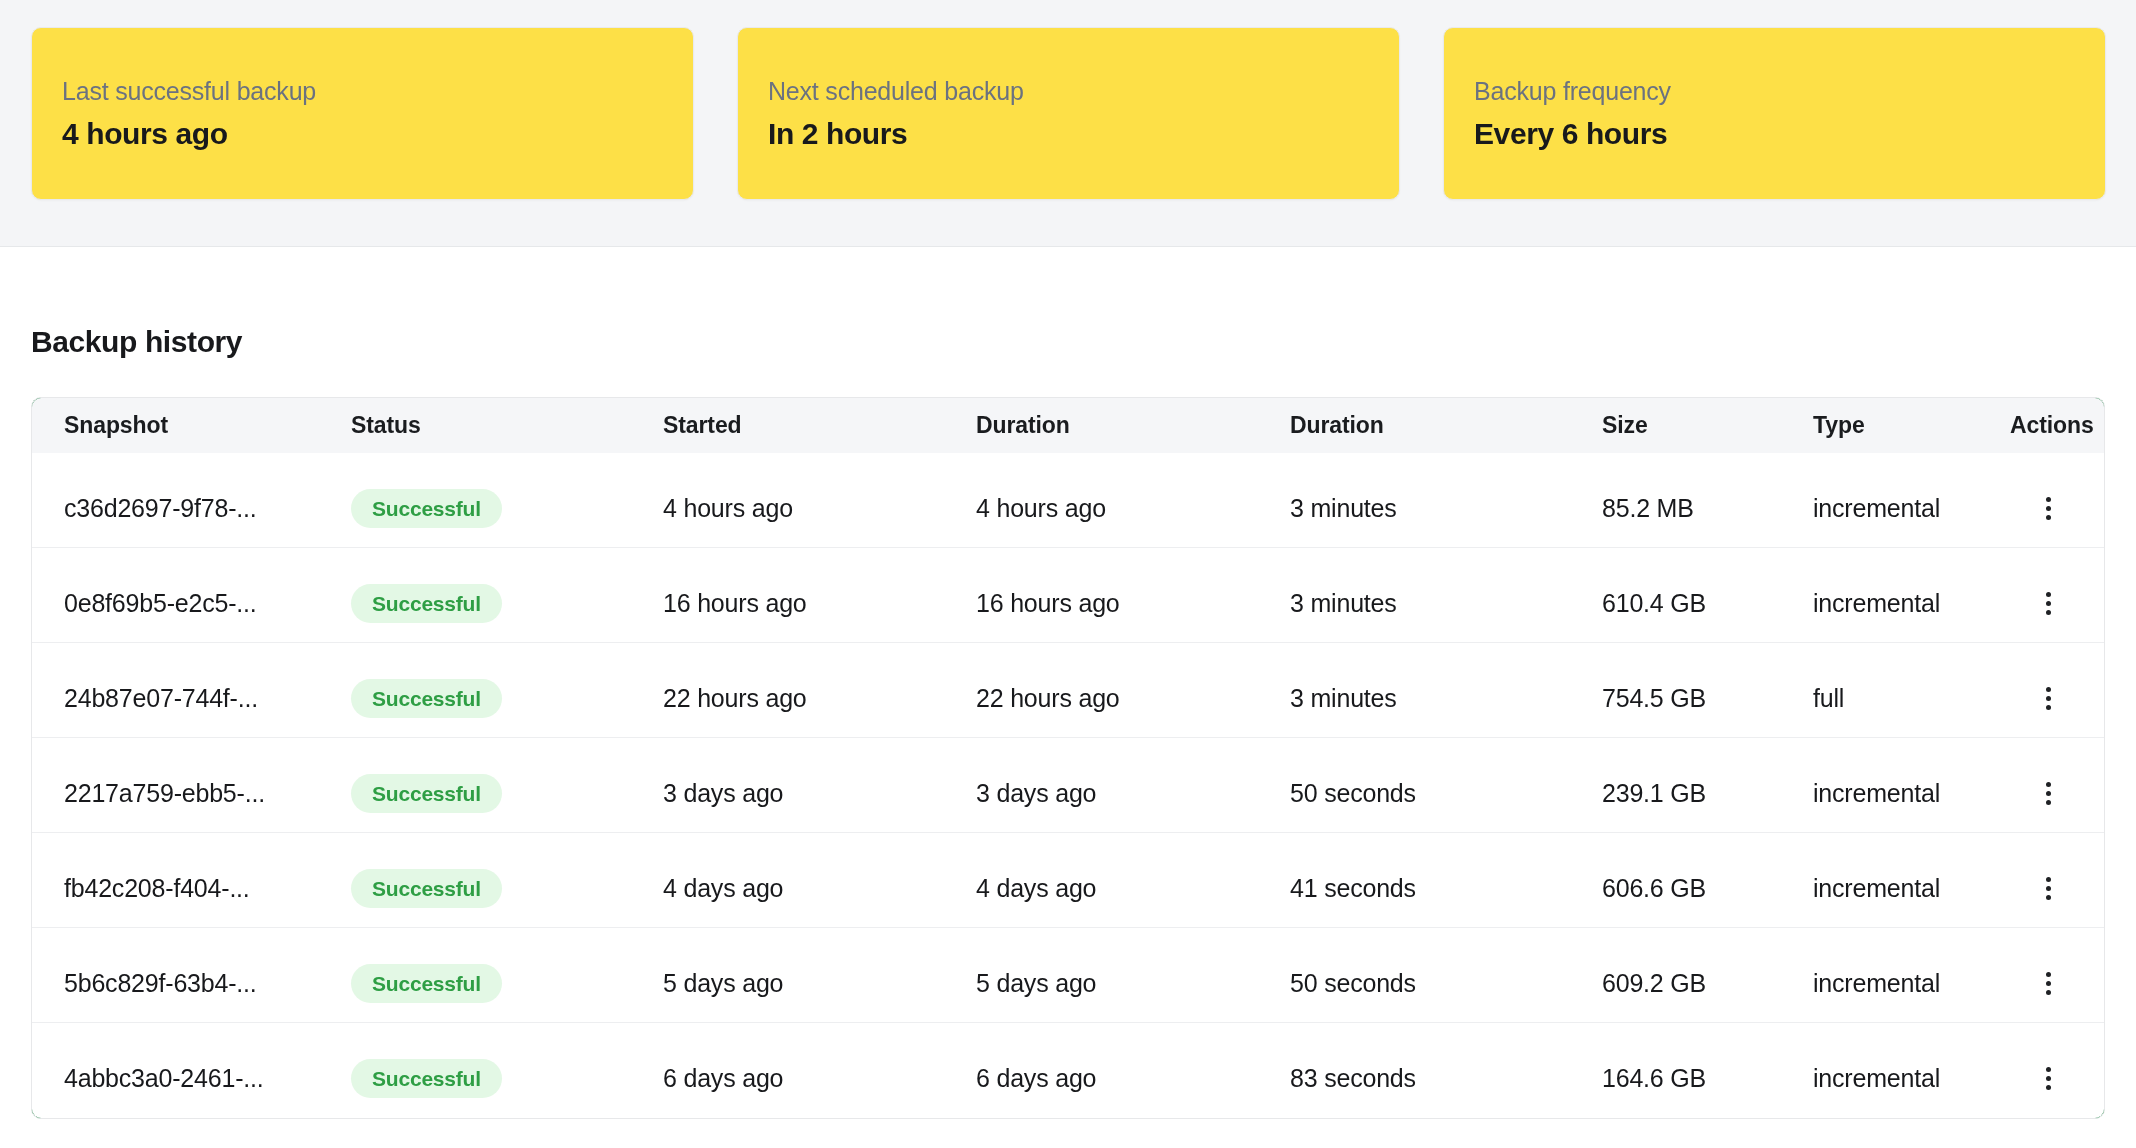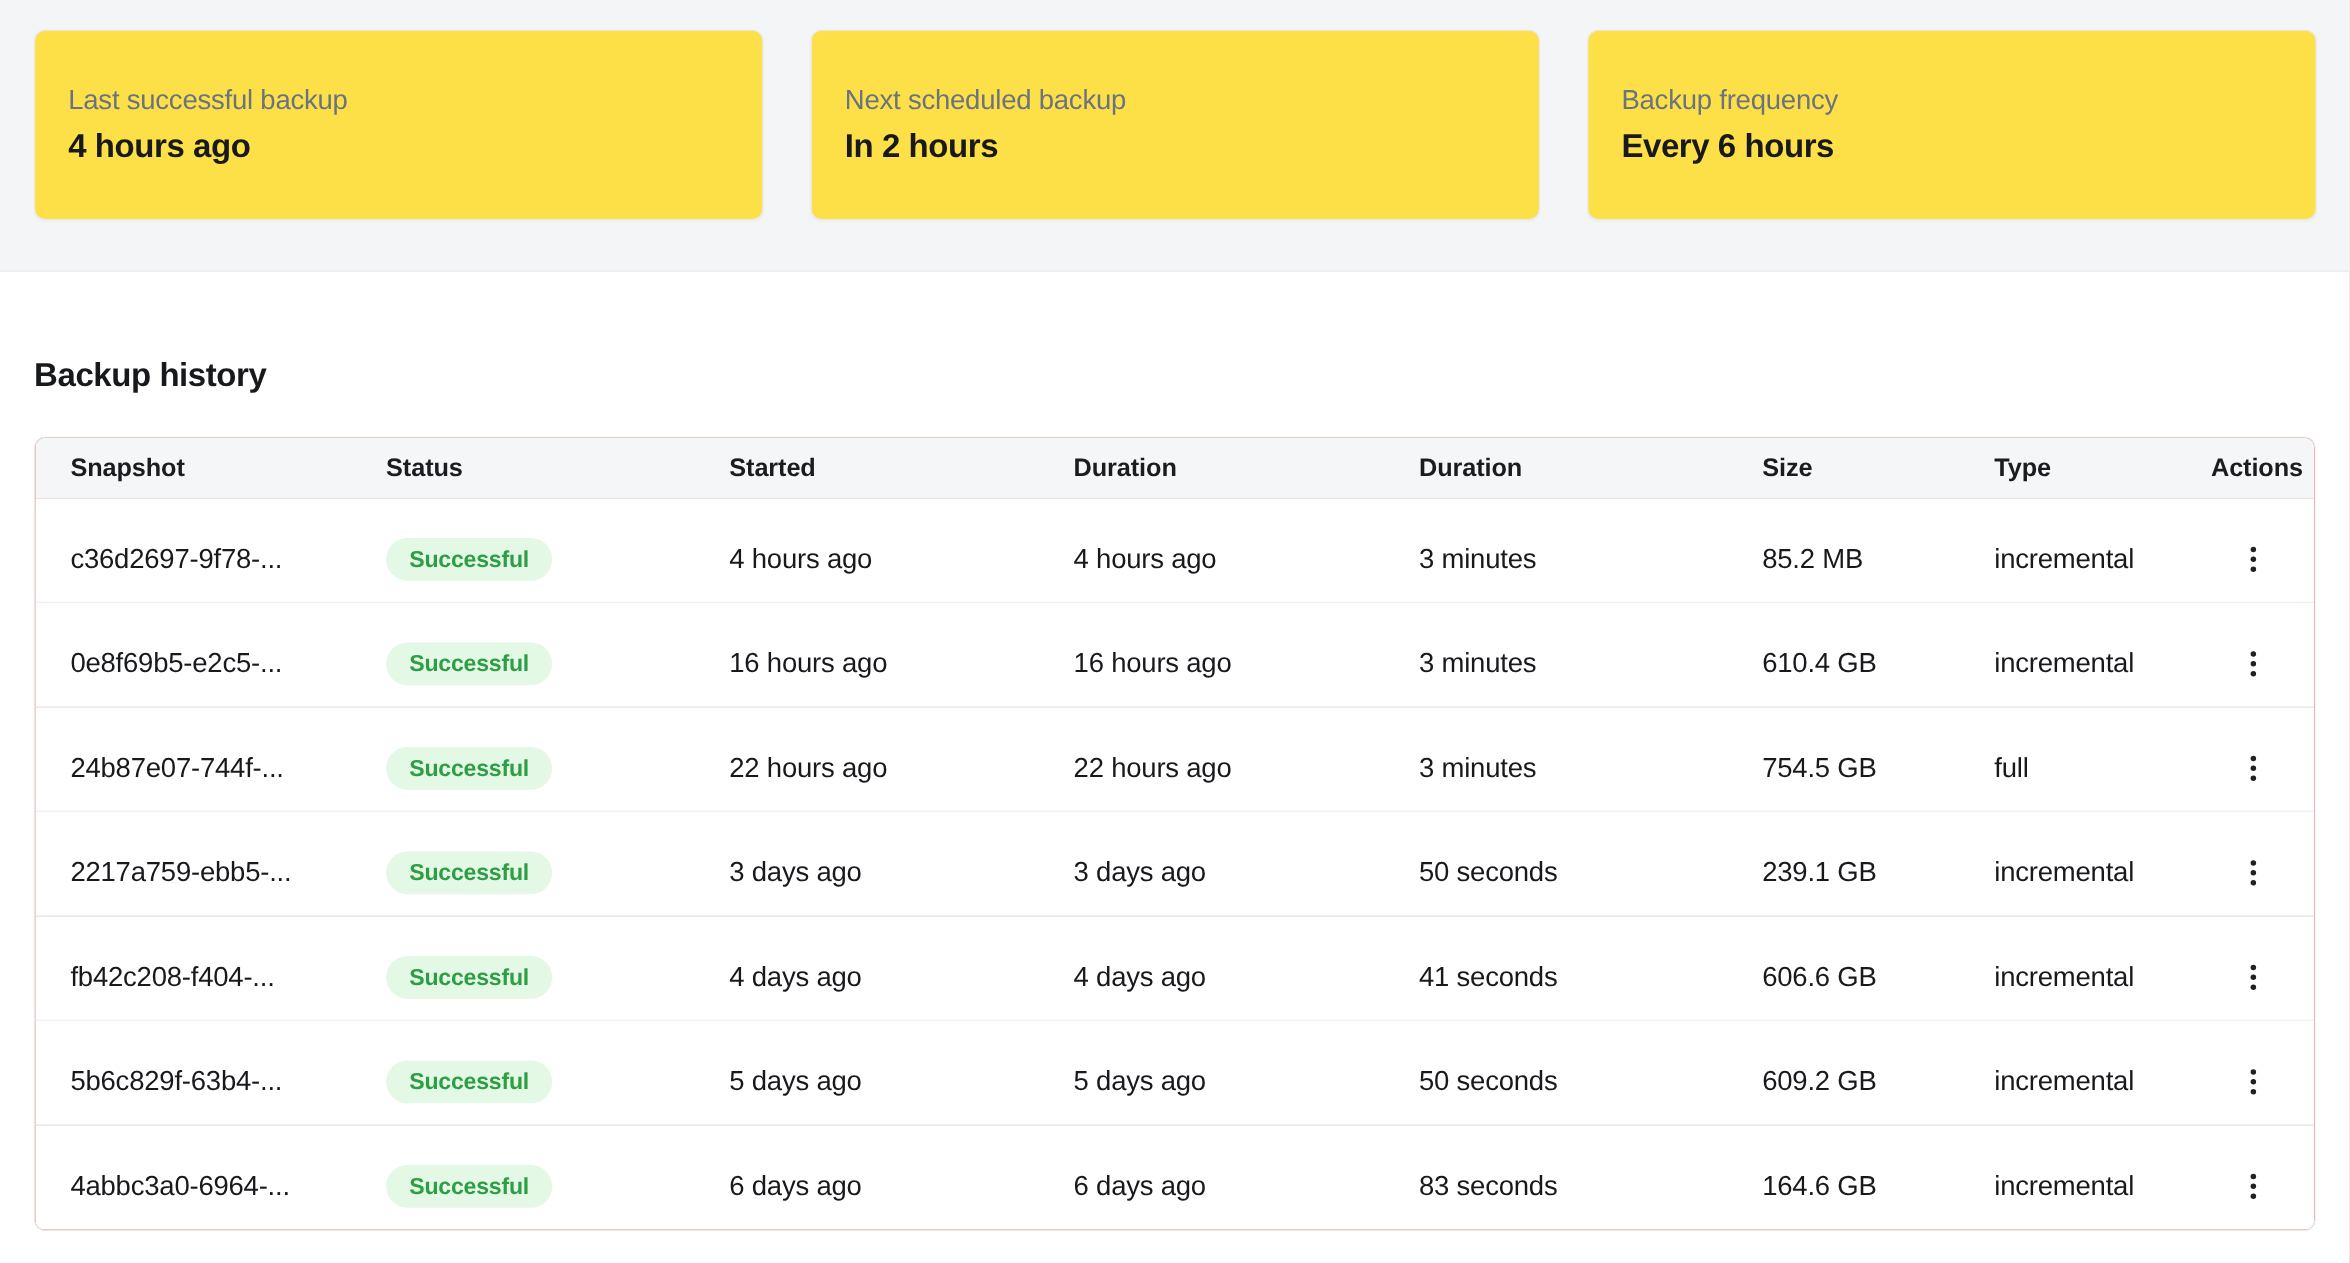--- a/index.html
+++ b/index.html
@@ -57,21 +57,21 @@
     font-weight: 700;
     color: #18191c;
     letter-spacing: -0.4px;
   }
 
   .table-container {
     margin-top: 36px;
     border: 1px solid #e7e8ea;
     border-radius: 10px;
     overflow: hidden;
-    background: #ef4444;
+    background: #15803d;
   }
   .grid-row {
     display: grid;
     grid-template-columns: 287px 312px 313px 314px 312px 211px 197px 1fr;
     align-items: center;
     padding: 0 18px 0 32px;
   }
   .table-header-row {
     background: #f5f6f8;
     height: 55px;
@@ -289,21 +289,21 @@
         <span class="kebab-icon">
           <span class="dot"></span>
                 <span class="dot"></span>
                 <span class="dot"></span>
         </span>
       </button>
     </div>
   </div>
 
   <div class="grid-row table-row">
-    <div class="cell">4abbc3a0-6964-...</div>
+    <div class="cell">4abbc3a0-2461-...</div>
     <div class="cell">
       <span class="status-badge">Successful</span>
     </div>
     <div class="cell">6 days ago</div>
     <div class="cell">6 days ago</div>
     <div class="cell">83 seconds</div>
     <div class="cell">164.6 GB</div>
     <div class="cell">incremental</div>
     <div class="cell actions-cell">
       <button class="kebab-button">

